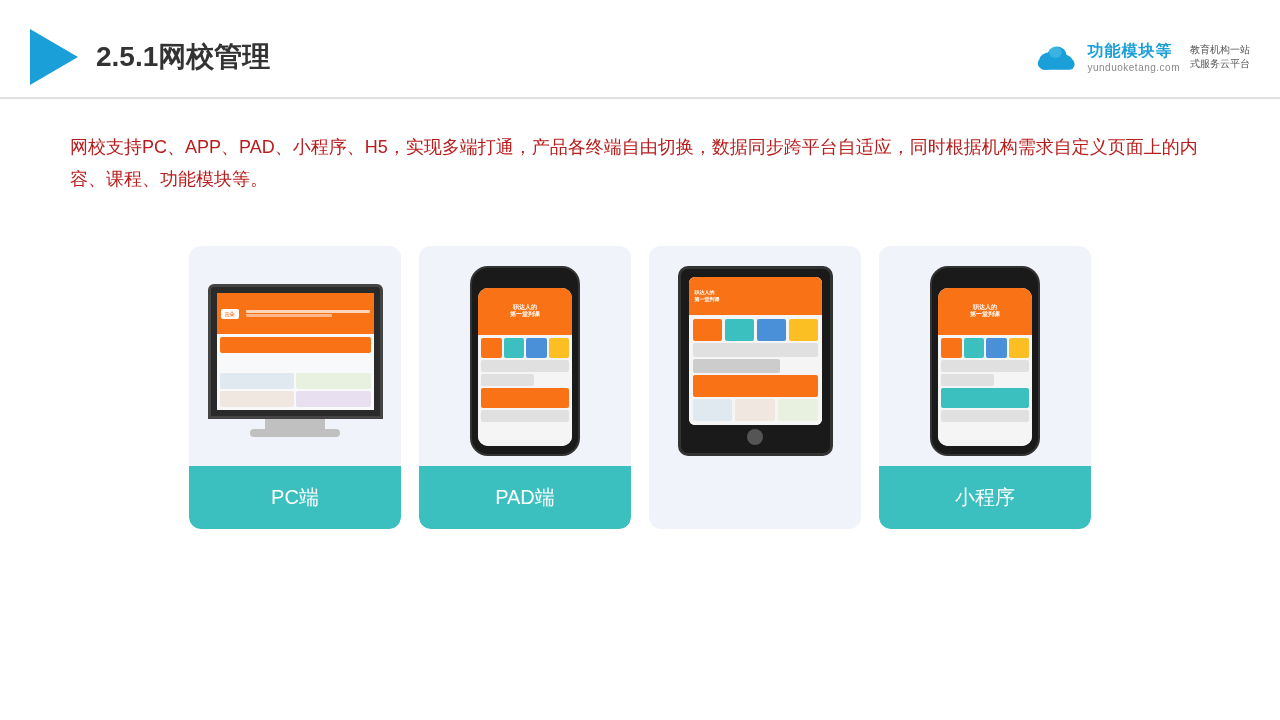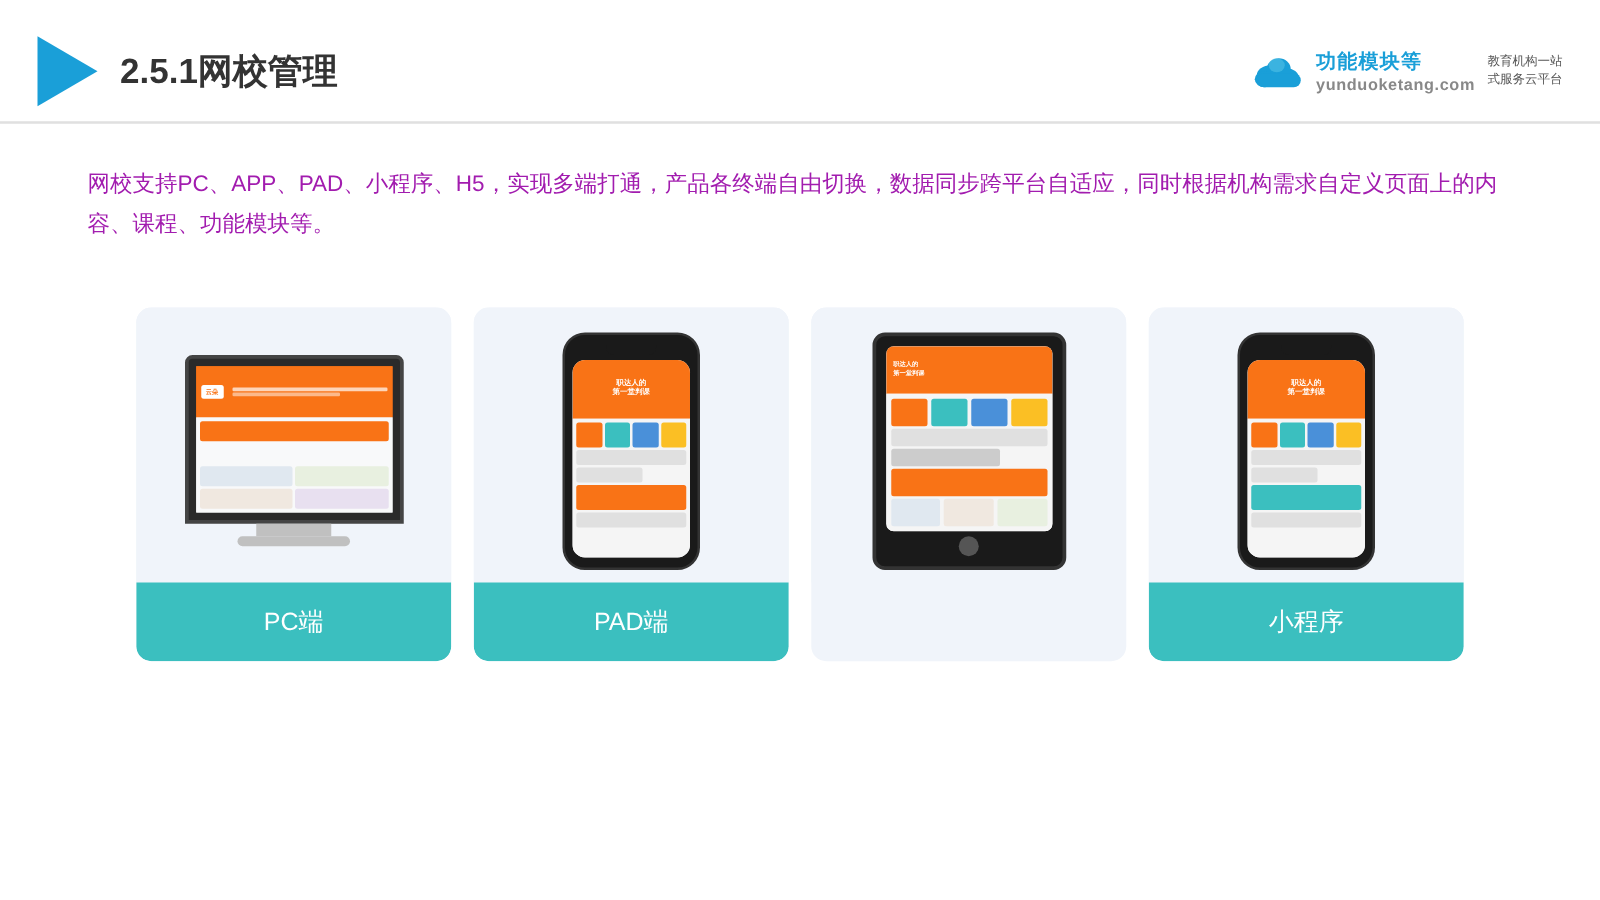--- a/index.html
+++ b/index.html
@@ -55,50 +55,49 @@
       width: 48px;
       height: 32px;
     }
     .brand-name {
       font-size: 16px;
       font-weight: bold;
       color: #1a9fd8;
       letter-spacing: 1px;
     }
     .brand-url {
-      font-size: 13px;
+      font-size: 10px;
       color: #888;
       letter-spacing: 0.5px;
-      font-weight: bold;
     }
     .brand-slogan {
       font-size: 10px;
       color: #555;
       text-align: right;
       line-height: 1.4;
     }
 
     
     .description {
       padding: 32px 70px 20px 70px;
       font-size: 18px;
-      color: #a21caf;
+      color: #b91c1c;
       line-height: 1.8;
     }
 
     
     .cards-container {
       display: flex;
       justify-content: center;
       gap: 18px;
       padding: 30px 50px 40px 50px;
     }
 
     .card {
-      width: 252px;
+      width: 212px;
       background: #f0f4fa;
       border-radius: 12px;
       overflow: hidden;
       display: flex;
       flex-direction: column;
     }
 
     .card-image-area {
       height: 220px;
       display: flex;

